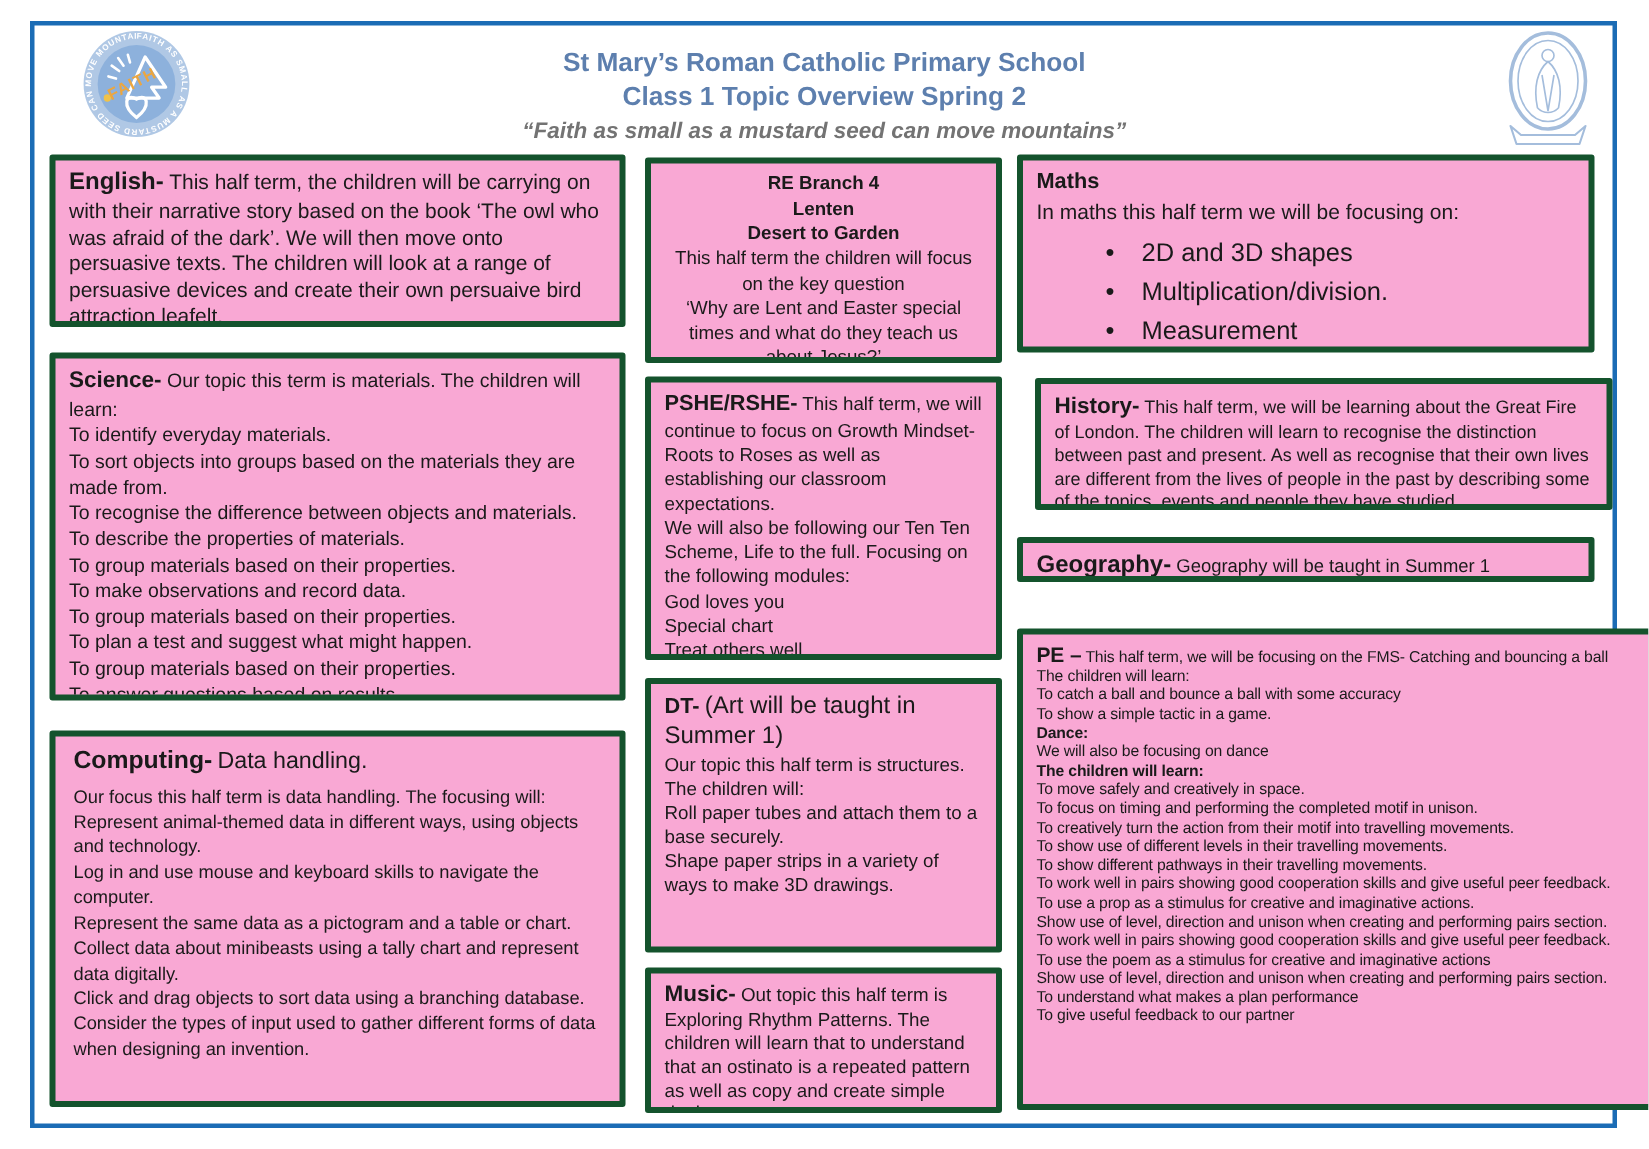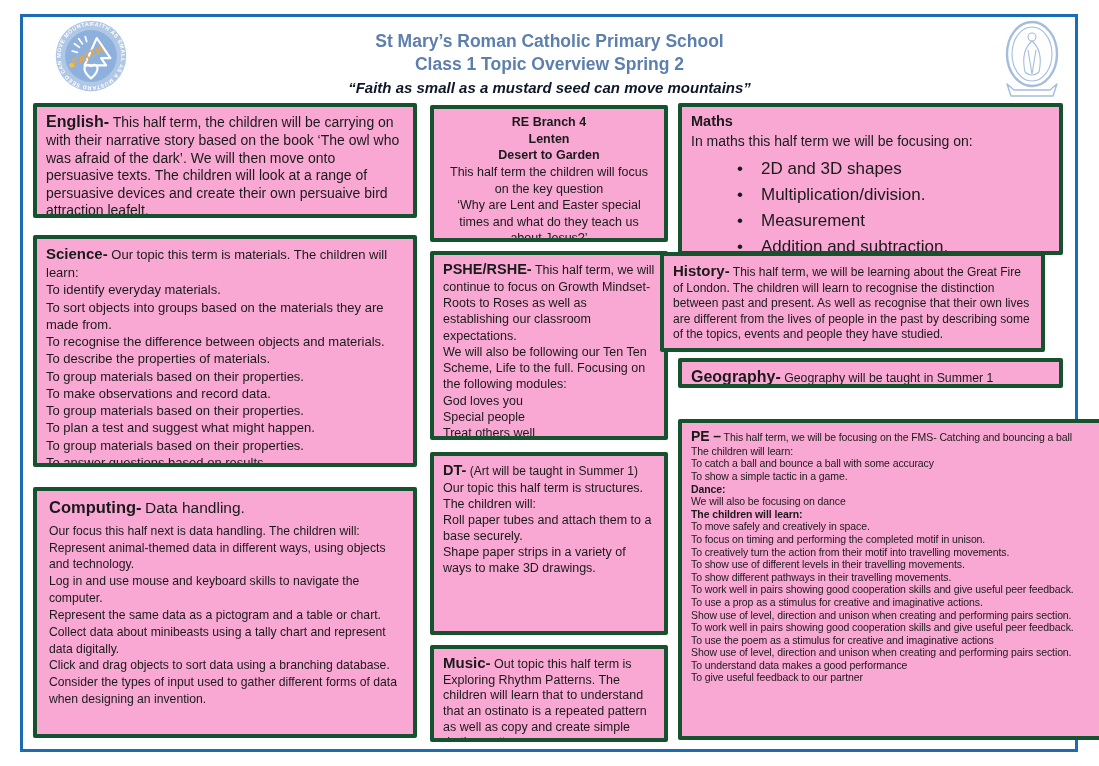--- a/index.html
+++ b/index.html
@@ -3,21 +3,21 @@
 <meta charset="utf-8">
 <style>
   html,body{margin:0;padding:0;background:#ffffff;}
   body{font-family:"Liberation Sans", sans-serif; color:#1a1a1a;}
   #page{position:relative;width:1099px;height:766px;background:#fff;overflow:hidden;}
   #frame{position:absolute;left:20px;top:14px;width:1058px;height:738px;
          border:3px solid #1b6cb5;box-sizing:border-box;}
   
   #titleblock{position:absolute;left:0;top:30px;width:100%;text-align:center;}
   .title-line{font-size:17.5px;font-weight:700;color:#5d7fae;line-height:23px;}
-  .quote-line{font-size:15px;font-weight:700;font-style:italic;color:#0f172a;line-height:23px;}
+  .quote-line{font-size:15px;font-weight:700;font-style:italic;color:#737373;line-height:23px;}
   #left-logo{position:absolute;left:55px;top:20px;width:72px;height:72px;}
   #right-logo{position:absolute;left:1002px;top:20px;width:60px;height:82px;}
   
   .box{position:absolute;background:#f9a8d4;border:4px solid #14532d;border-radius:2px;
        padding:5px 9px;box-sizing:border-box;overflow:hidden;}
   .h{font-weight:700;}
   .flow{margin:0;}
   
   .b-english{left:33px;top:103px;width:384px;height:115px;font-size:14px;line-height:1.25;}
   .b-english .h{font-size:16px;}
@@ -26,30 +26,30 @@
   .b-computing{left:33px;top:487px;width:384px;height:251px;font-size:12.2px;line-height:1.38;padding-left:12px;}
   .b-computing .h{font-size:16.5px;}
   .b-computing .sub{font-size:15.5px;}
   .b-computing .headline{margin-bottom:4px;}
   
   .b-re{left:430px;top:105px;width:238px;height:137px;font-size:12.5px;line-height:1.33;text-align:center;}
   .b-pshe{left:430px;top:251px;width:238px;height:189px;font-size:12.5px;line-height:1.3;}
   .b-pshe .h{font-size:14.5px;}
   .b-dt{left:430px;top:452px;width:238px;height:183px;font-size:12.5px;line-height:1.28;}
   .b-dt .h{font-size:14.5px;}
-  .b-dt .note{font-size:12px;}
+  .b-dt .note{font-size:16px;}
   .b-music{left:430px;top:645px;width:238px;height:97px;font-size:12.5px;line-height:1.25;}
   .b-music .h{font-size:15px;}
   
-  .b-maths{left:678px;top:103px;width:385px;height:152px;font-size:14px;line-height:1.35;}
+  .b-maths{left:678px;top:103px;width:385px;height:132px;font-size:14px;line-height:1.35;}
   .b-maths .h{font-size:14.5px;}
   .b-maths ul{list-style:none;margin:8px 0 0 46px;padding:0;font-size:17px;}
   .b-maths li{margin-bottom:3px;}
   .b-maths li::before{content:"•";display:inline-block;width:24px;}
-  .b-history{left:660px;top:252px;width:385px;height:100px;font-size:12px;line-height:1.3;}
+  .b-history{left:690px;top:252px;width:385px;height:88px;font-size:12px;line-height:1.3;}
   .b-history .h{font-size:15px;}
   .b-geography{left:678px;top:358px;width:385px;height:30px;font-size:12.3px;line-height:1.3;}
   .b-geography .h{font-size:16px;}
   .b-pe{left:678px;top:419px;width:425px;height:321px;font-size:10.5px;line-height:1.2;letter-spacing:-0.1px;}
   .b-pe .h{font-size:14px;}
   .b-pe .bold{font-weight:700;}
 </style>
 </head>
 <body>
 
@@ -110,42 +110,42 @@
     <div>To group materials based on their properties.</div>
     <div>To make observations and record data.</div>
     <div>To group materials based on their properties.</div>
     <div>To plan a test and suggest what might happen.</div>
     <div>To group materials based on their properties.</div>
     <div>To answer questions based on results.</div>
   </section>
 
   <section class="box b-computing">
     <div class="headline"><span class="h">Computing-</span> <span class="sub">Data handling.</span></div>
-    <div>Our focus this half next is data handling. The children will:</div>
+    <div>Our focus this half term is data handling. The focusing will:</div>
     <div>Represent animal-themed data in different ways, using objects and technology.</div>
     <div>Log in and use mouse and keyboard skills to navigate the computer.</div>
     <div>Represent the same data as a pictogram and a table or chart.</div>
     <div>Collect data about minibeasts using a tally chart and represent data digitally.</div>
     <div>Click and drag objects to sort data using a branching database.</div>
     <div>Consider the types of input used to gather different forms of data when designing an invention.</div>
   </section>
 
   <section class="box b-re">
     <div class="h">RE Branch 4</div>
     <div class="h">Lenten</div>
     <div class="h">Desert to Garden</div>
     <div>This half term the children will focus on the key question</div>
     <div>‘Why are Lent and Easter special times and what do they teach us about Jesus?’</div>
   </section>
 
   <section class="box b-pshe">
     <p class="flow"><span class="h">PSHE/RSHE-</span> <span>This half term, we will continue to focus on Growth Mindset- Roots to Roses as well as establishing our classroom expectations.</span></p>
     <div>We will also be following our Ten Ten Scheme, Life to the full. Focusing on the following modules:</div>
     <div>God loves you</div>
-    <div>Special people</div>
+    <div>Special chart</div>
     <div>Treat others well</div>
     <div>And say sorry.</div>
   </section>
 
   <section class="box b-dt">
     <div><span class="h">DT-</span> <span class="note">(Art will be taught in Summer 1)</span></div>
     <div>Our topic this half term is structures. The children will:</div>
     <div>Roll paper tubes and attach them to a base securely.</div>
     <div>Shape paper strips in a variety of ways to make 3D drawings.</div>
   </section>
@@ -185,17 +185,17 @@
     <div>To focus on timing and performing the completed motif in unison.</div>
     <div>To creatively turn the action from their motif into travelling movements.</div>
     <div>To show use of different levels in their travelling movements.</div>
     <div>To show different pathways in their travelling movements.</div>
     <div>To work well in pairs showing good cooperation skills and give useful peer feedback.</div>
     <div>To use a prop as a stimulus for creative and imaginative actions.</div>
     <div>Show use of level, direction and unison when creating and performing pairs section.</div>
     <div>To work well in pairs showing good cooperation skills and give useful peer feedback.</div>
     <div>To use the poem as a stimulus for creative and imaginative actions</div>
     <div>Show use of level, direction and unison when creating and performing pairs section.</div>
-    <div>To understand data makes a good performance</div>
+    <div>To understand what makes a plan performance</div>
     <div>To give useful feedback to our partner</div>
 
   </section>
 </div>
 
 </body></html>

